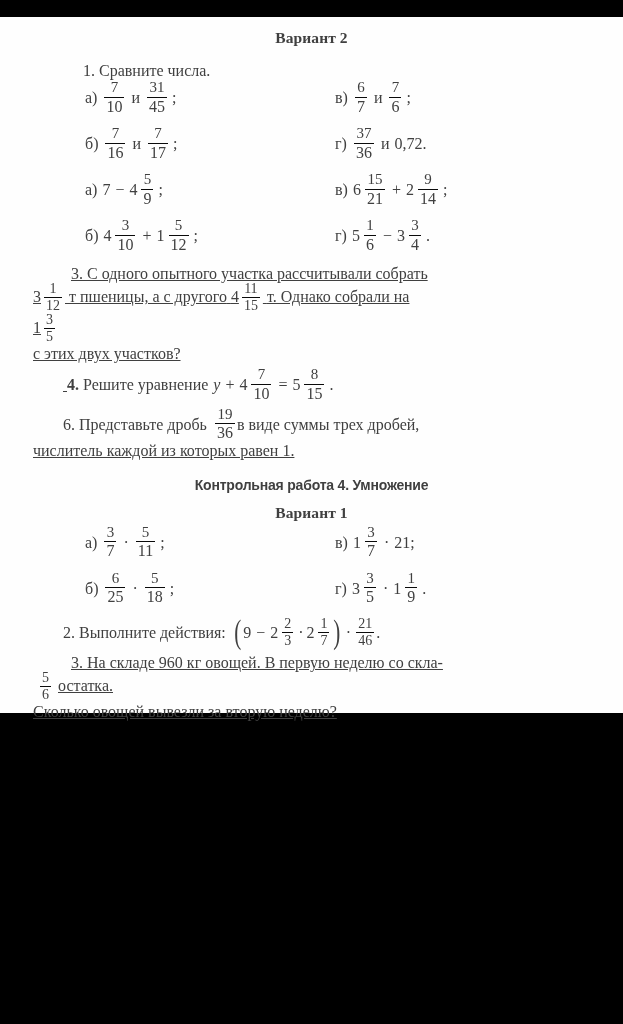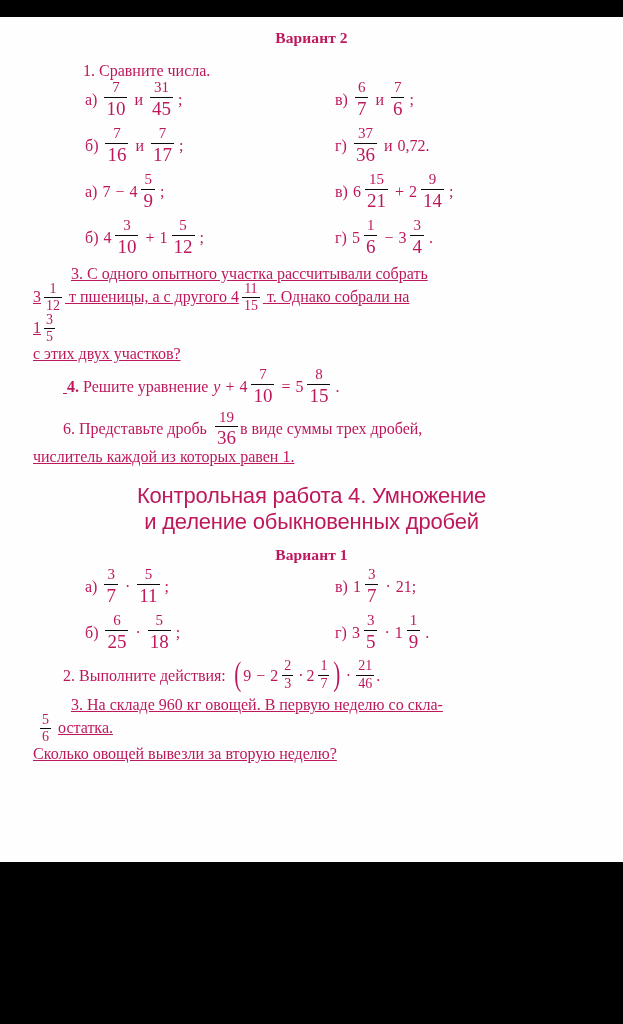--- a/index.html
+++ b/index.html
@@ -23,23 +23,23 @@
   .bar-bottom {
     position: absolute;
     left: 0; top: 1002px;
     width: 623px; height: 22px;
     background: #000;
   }
   .page {
     position: absolute;
     left: 0; top: 17px;
     width: 623px;
-    height: 845px;
+    height: 696px;
     background: #fefefe;
-    color: #be185d;
+    color: #404040;
   }
   .sheet {
     position: absolute;
     left: 33px;
     top: 12px;
     width: 557px;
   }
 
   .center { text-align: center; }
 
@@ -112,21 +112,21 @@
     line-height: 1;
     position: relative;
     top: -0.5px;
   }
   .frac .num {
     font-size: 15px;
     line-height: 1.02;
     padding: 0 2px 1px 2px;
   }
   .frac .den {
-    font-size: 19px;
+    font-size: 16px;
     line-height: 1.02;
     padding: 1px 2px 0 2px;
     border-top: 1.4px solid #0a0a0a;
   }
   .frac.sm .num, .frac.sm .den { font-size: 14px; }
 
   
   .inline-frac {
     display: inline-flex;
     flex-direction: column;
@@ -162,22 +162,22 @@
     line-height: 0.72;
     font-weight: 300;
     transform: scaleX(0.62);
     display: inline-block;
     position: relative;
     top: -1px;
   }
 
   .section-title {
     font-family: "Liberation Sans", sans-serif;
-    font-weight: normal;
-    font-size: 22px;
+    font-weight: bold;
+    font-size: 14px;
     line-height: 1.2;
     text-align: center;
     margin: 0;
     letter-spacing: -0.2px;
   }
 
   .page-num {
     position: absolute;
     right: 40px;
     top: 984px;
@@ -390,21 +390,20 @@
           <span class="den">36</span>
         </span>
         <span>в виде суммы трех дробей,</span>
       </span>
     </div>
     <div class="para">числитель каждой из которых равен 1.</div>
 
     <div class="gap-l"></div>
 
     <div class="section-title">Контрольная работа 4. Умножение</div>
-    <div class="section-title">и деление обыкновенных дробей</div>
 
     <div class="gap-m"></div>
 
     <div class="variant-title center">Вариант 1</div>
 
 
     <div class="row">
       <div class="col-a">
         <span class="expr">
           <span class="lbl">а)</span>

